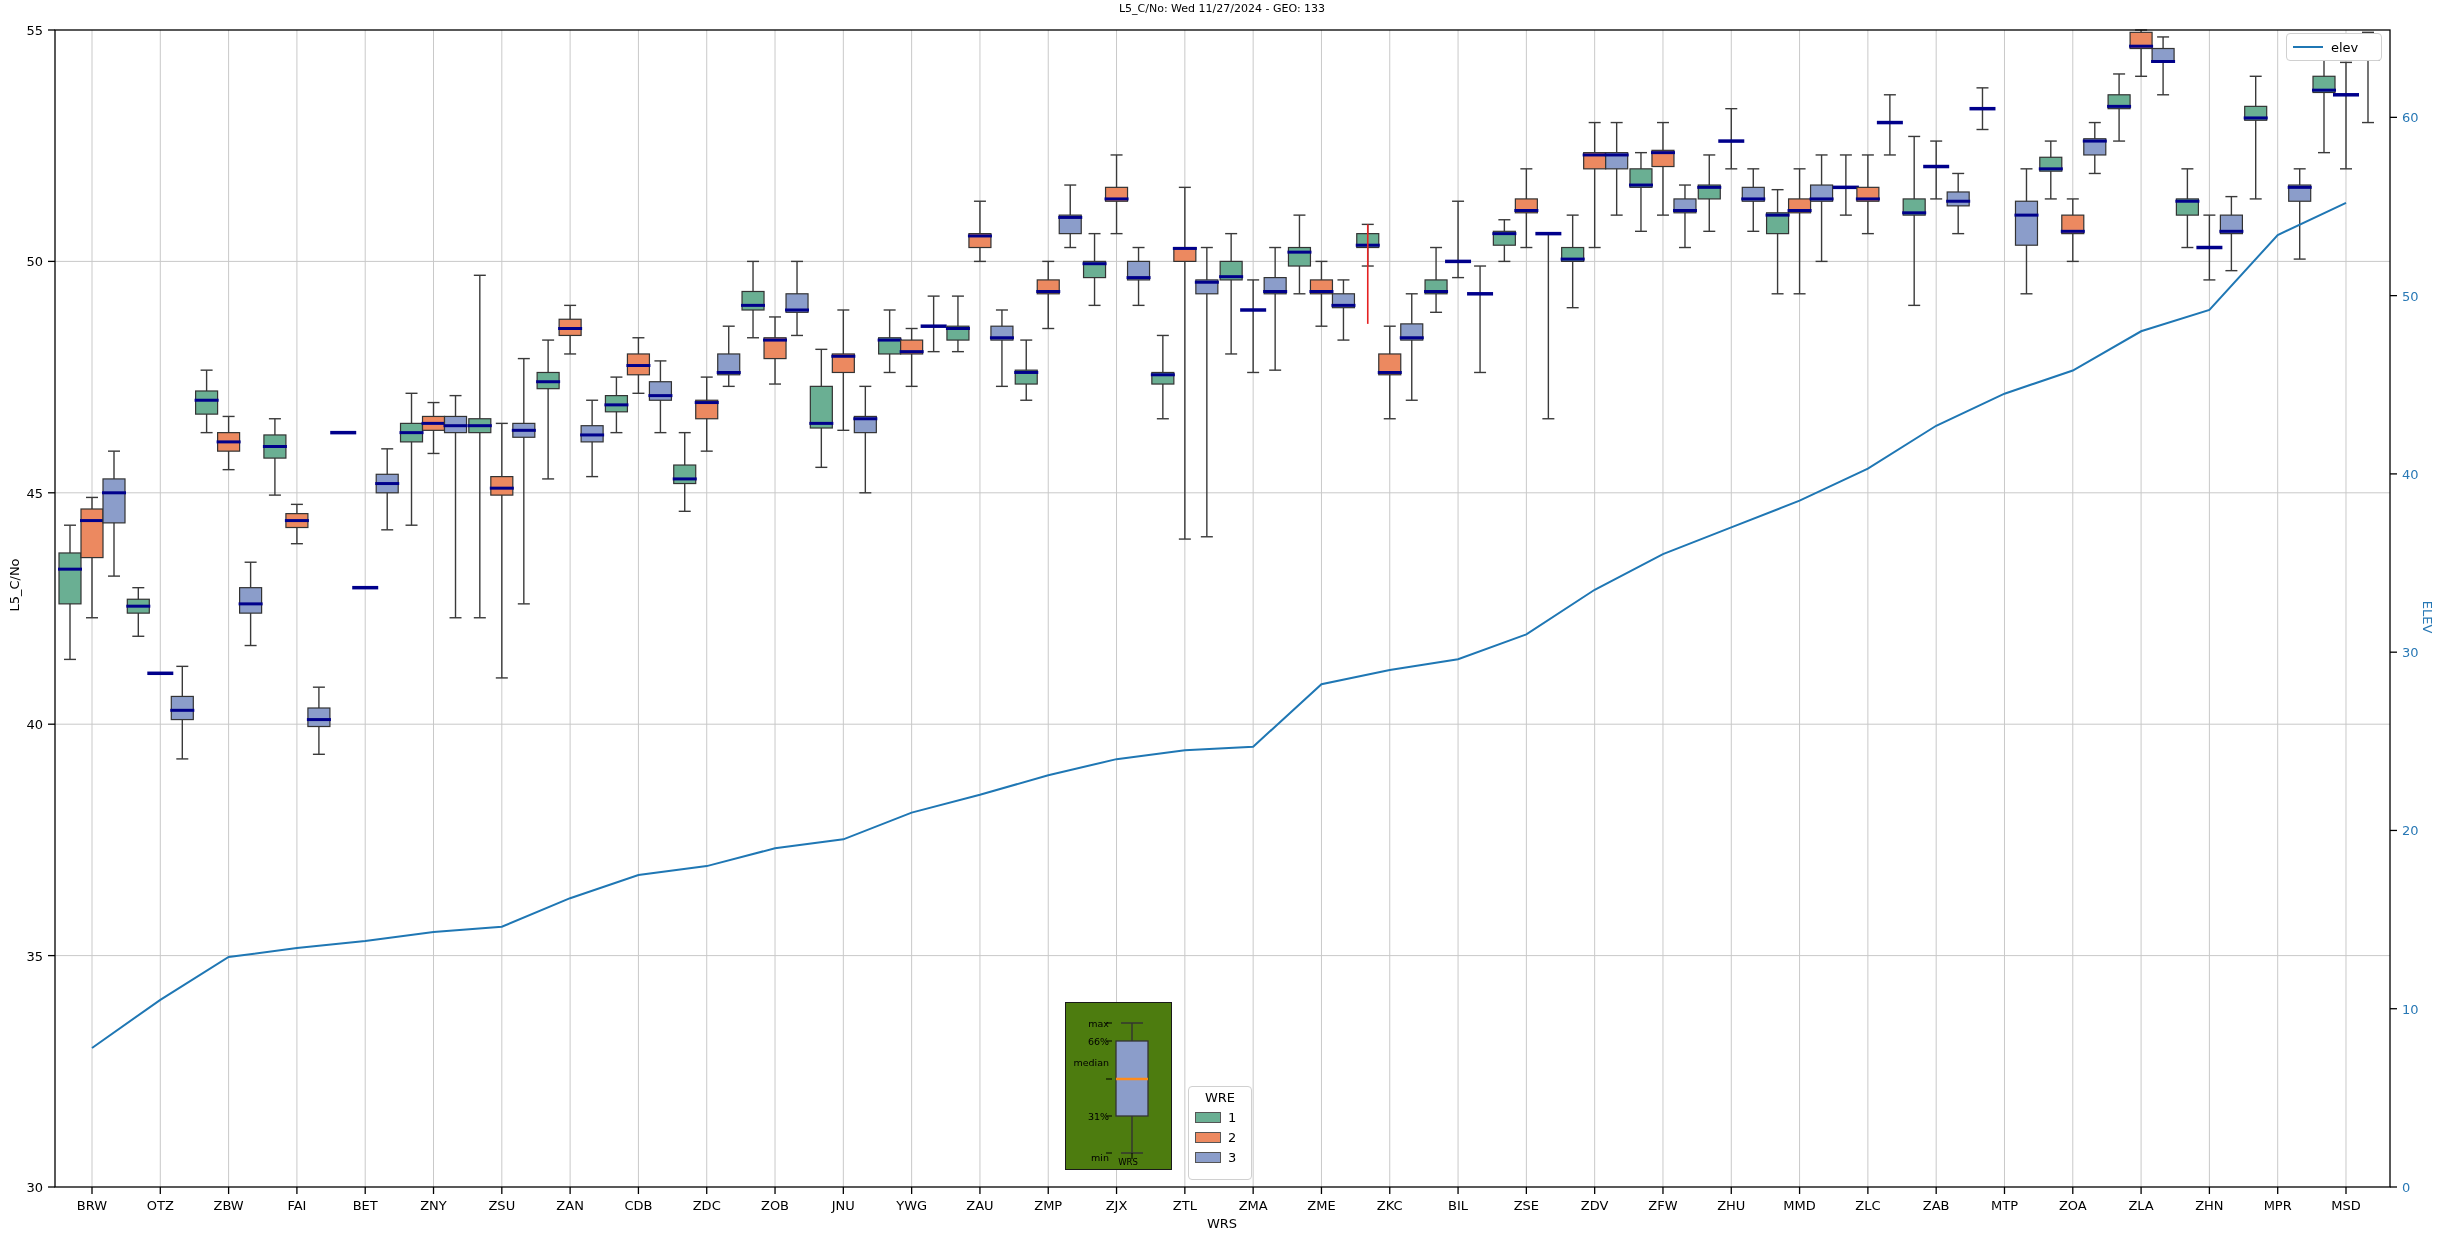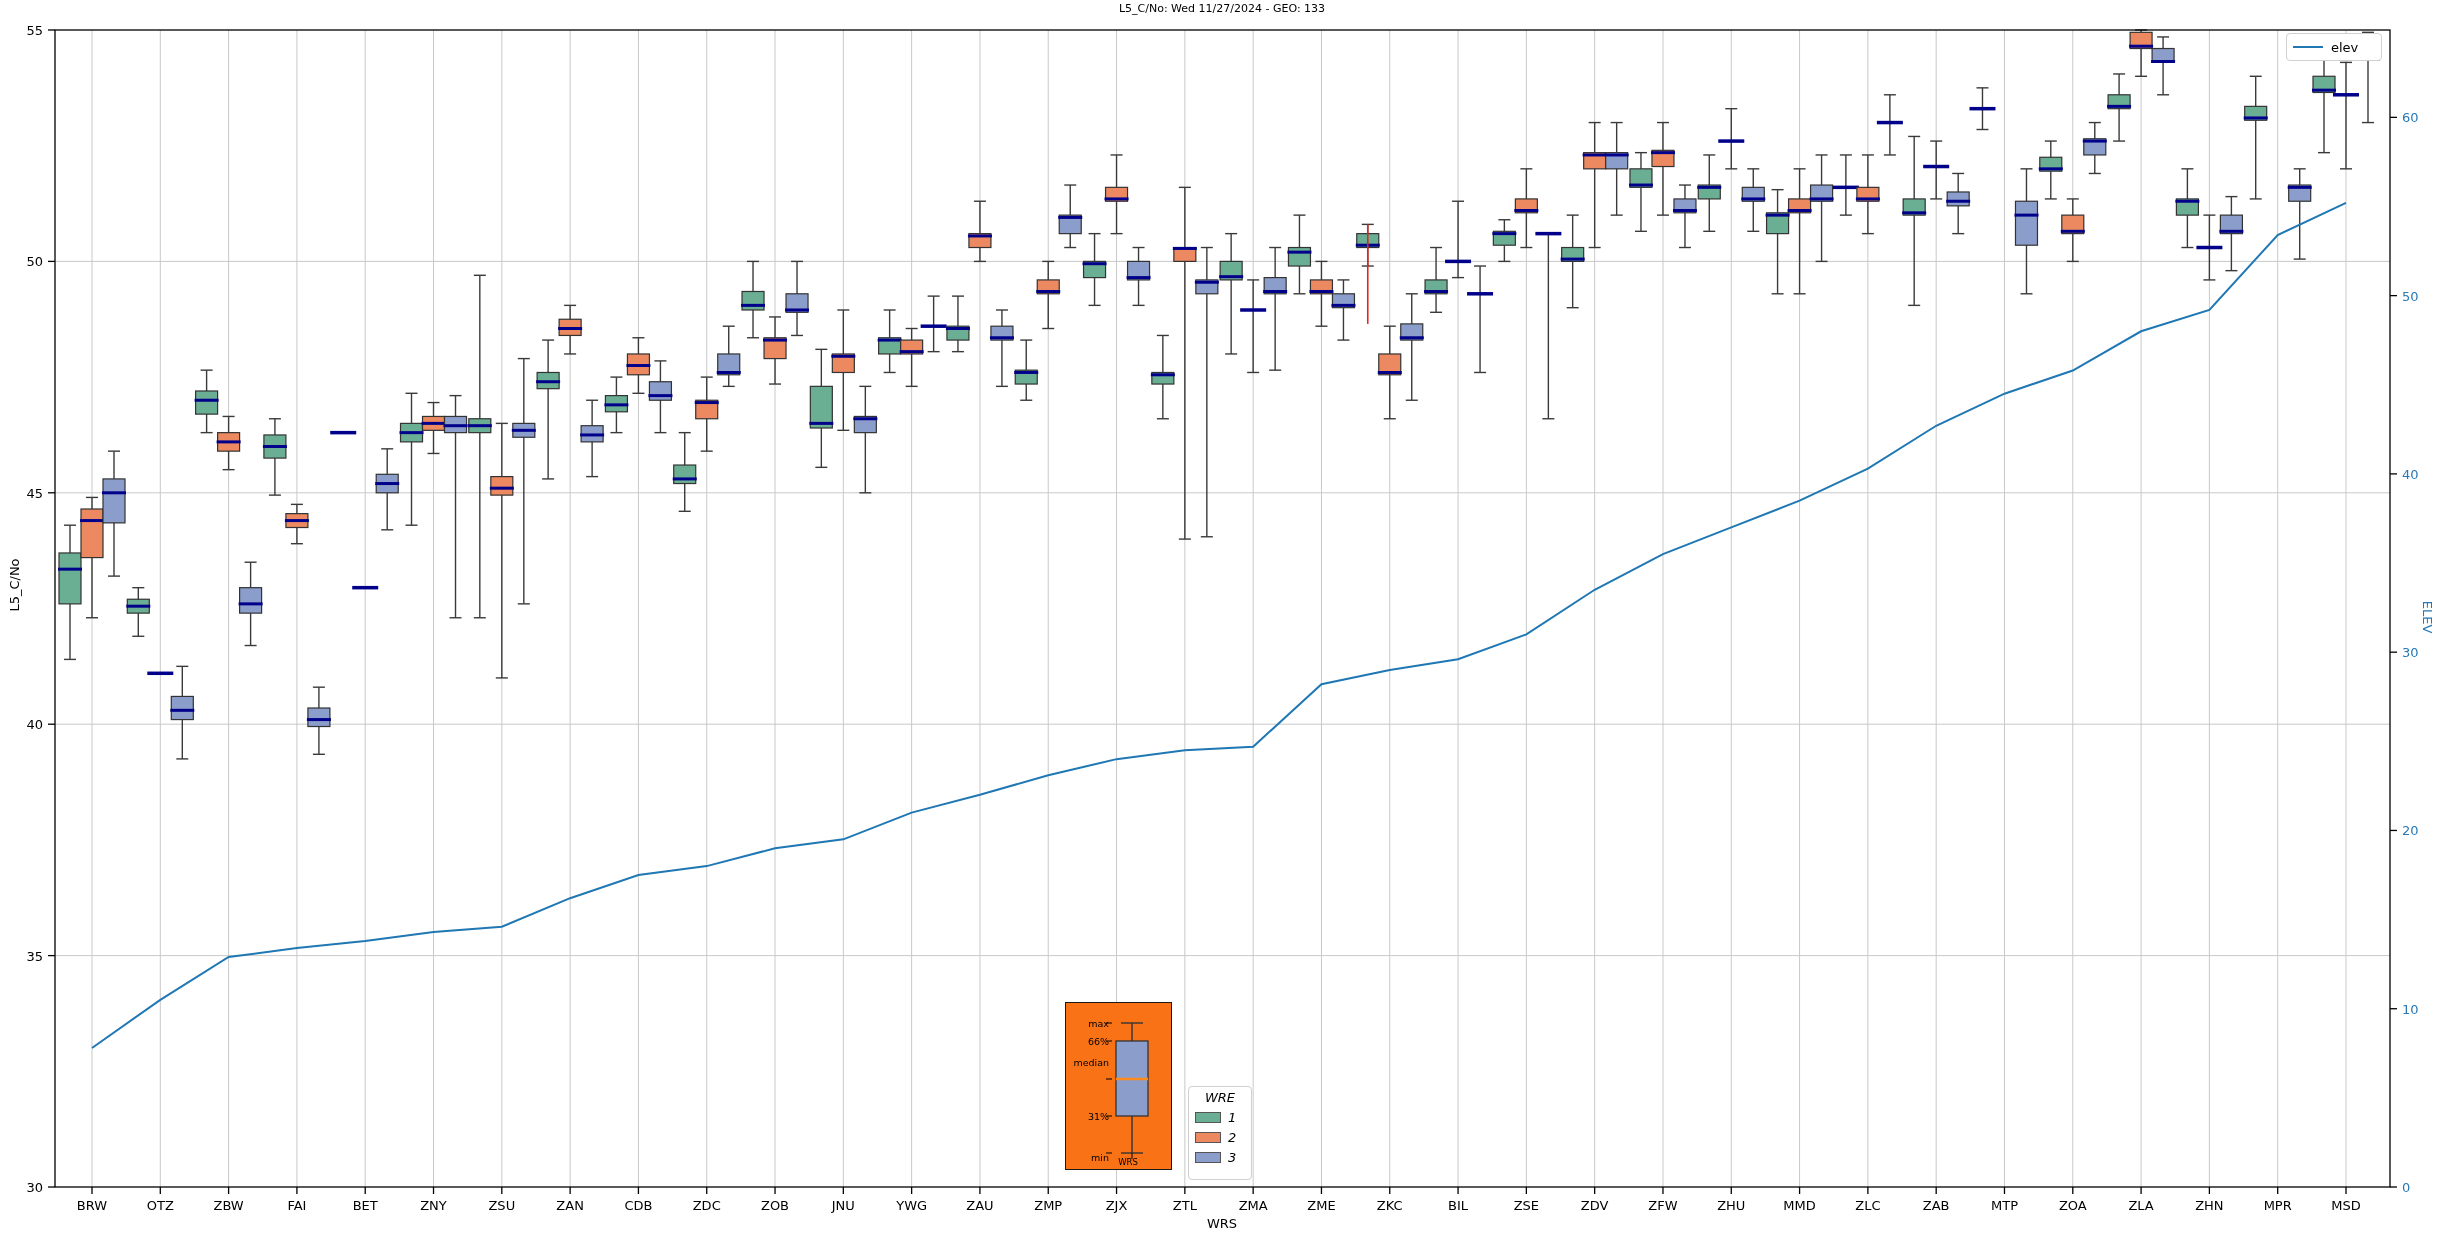--- a/index.html
+++ b/index.html
@@ -7,26 +7,26 @@
   .stage{position:relative;width:2439px;height:1238px;background:#fff;overflow:hidden;}
   svg{position:absolute;left:0;top:0;}
   .title{position:absolute;left:1222px;top:2px;transform:translateX(-50%);font-size:11px;color:#000;white-space:nowrap;}
   .ylab{position:absolute;font-size:13px;color:#000;white-space:nowrap;}
   .ylab.left{left:14px;top:585px;transform:translate(-50%,-50%) rotate(-90deg);}
   .ylab.right{left:2427px;top:617px;transform:translate(-50%,-50%) rotate(90deg);color:#2878b5;}
   .xlab{position:absolute;left:1222px;top:1216px;transform:translateX(-50%);font-size:13px;color:#000;}
   .elev-legend{position:absolute;left:2286px;top:33px;width:96px;height:28px;background:#fff;border:1px solid #d0d0d0;border-radius:4px;display:flex;align-items:center;gap:8px;padding:0 6px;box-sizing:border-box;}
   .elev-line{display:inline-block;width:30px;height:0;border-top:2px solid #1f77b4;}
   .elev-legend span.lbl{font-size:13px;color:#000;}
-  .wre-legend{position:absolute;left:1188px;top:1086px;width:64px;height:94px;background:#fff;border:1px solid #d0d0d0;border-radius:4px;box-sizing:border-box;padding:3px 6px;font-style:italic;}
+  .wre-legend{position:absolute;left:1188px;top:1086px;width:64px;height:94px;background:#fff;border:1px solid #d0d0d0;border-radius:4px;box-sizing:border-box;padding:3px 6px;}
   .wre-title{font-size:13px;text-align:center;margin-bottom:2px;}
   .wre-row{display:flex;align-items:center;gap:7px;margin-top:5px;}
   .wre-swatch{display:inline-block;width:26px;height:11px;border:1px solid #555;box-sizing:border-box;}
   .wre-row .lbl{font-size:13px;}
-  .inset{position:absolute;left:1065px;top:1002px;width:107px;height:168px;background:#f97316;border:1.5px solid #1a1a1a;box-sizing:border-box;}
+  .inset{position:absolute;left:1065px;top:1002px;width:107px;height:168px;background:#4d7c0f;border:1.5px solid #1a1a1a;box-sizing:border-box;}
   .ilab{position:absolute;font-size:9.5px;color:#000;right:62px;transform:translateY(-50%);white-space:nowrap;}
   .ilab.xl{right:auto;left:62px;transform:translate(-50%,0);font-size:8.5px;}
   text{font-family:"DejaVu Sans",sans-serif;}
 </style>
 </head>
 <body>
 
 <div class="stage">
   <svg id="plot" width="2439" height="1238">
       <rect x="0" y="0" width="2439" height="1238" fill="#ffffff"></rect>

